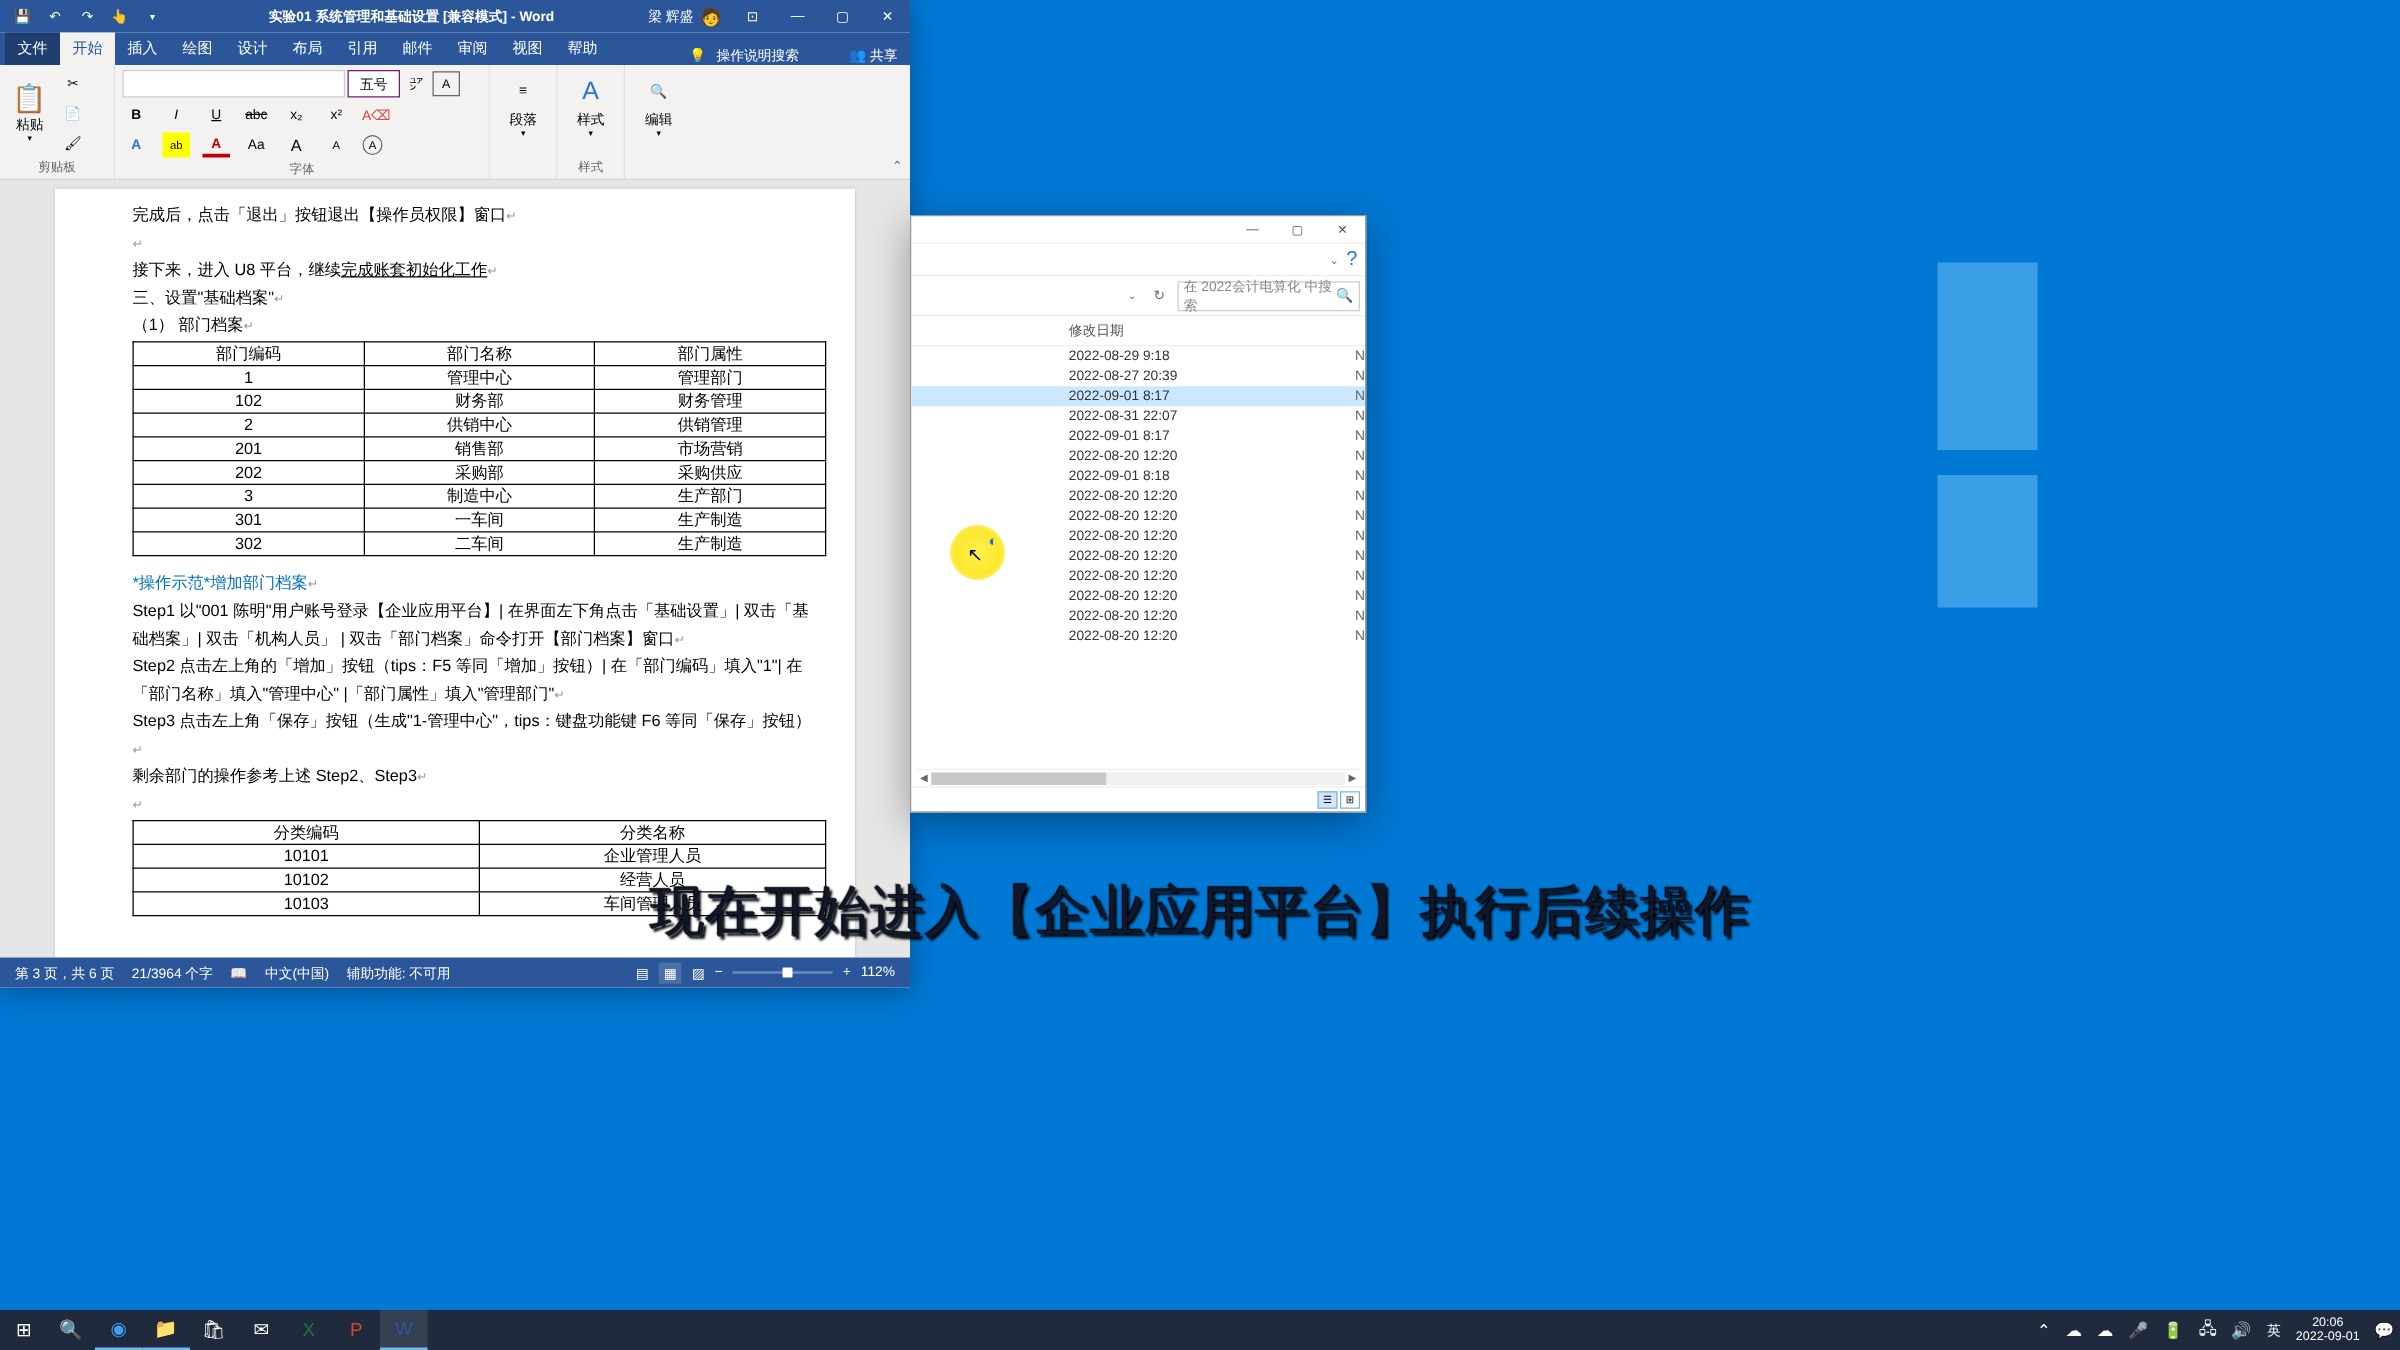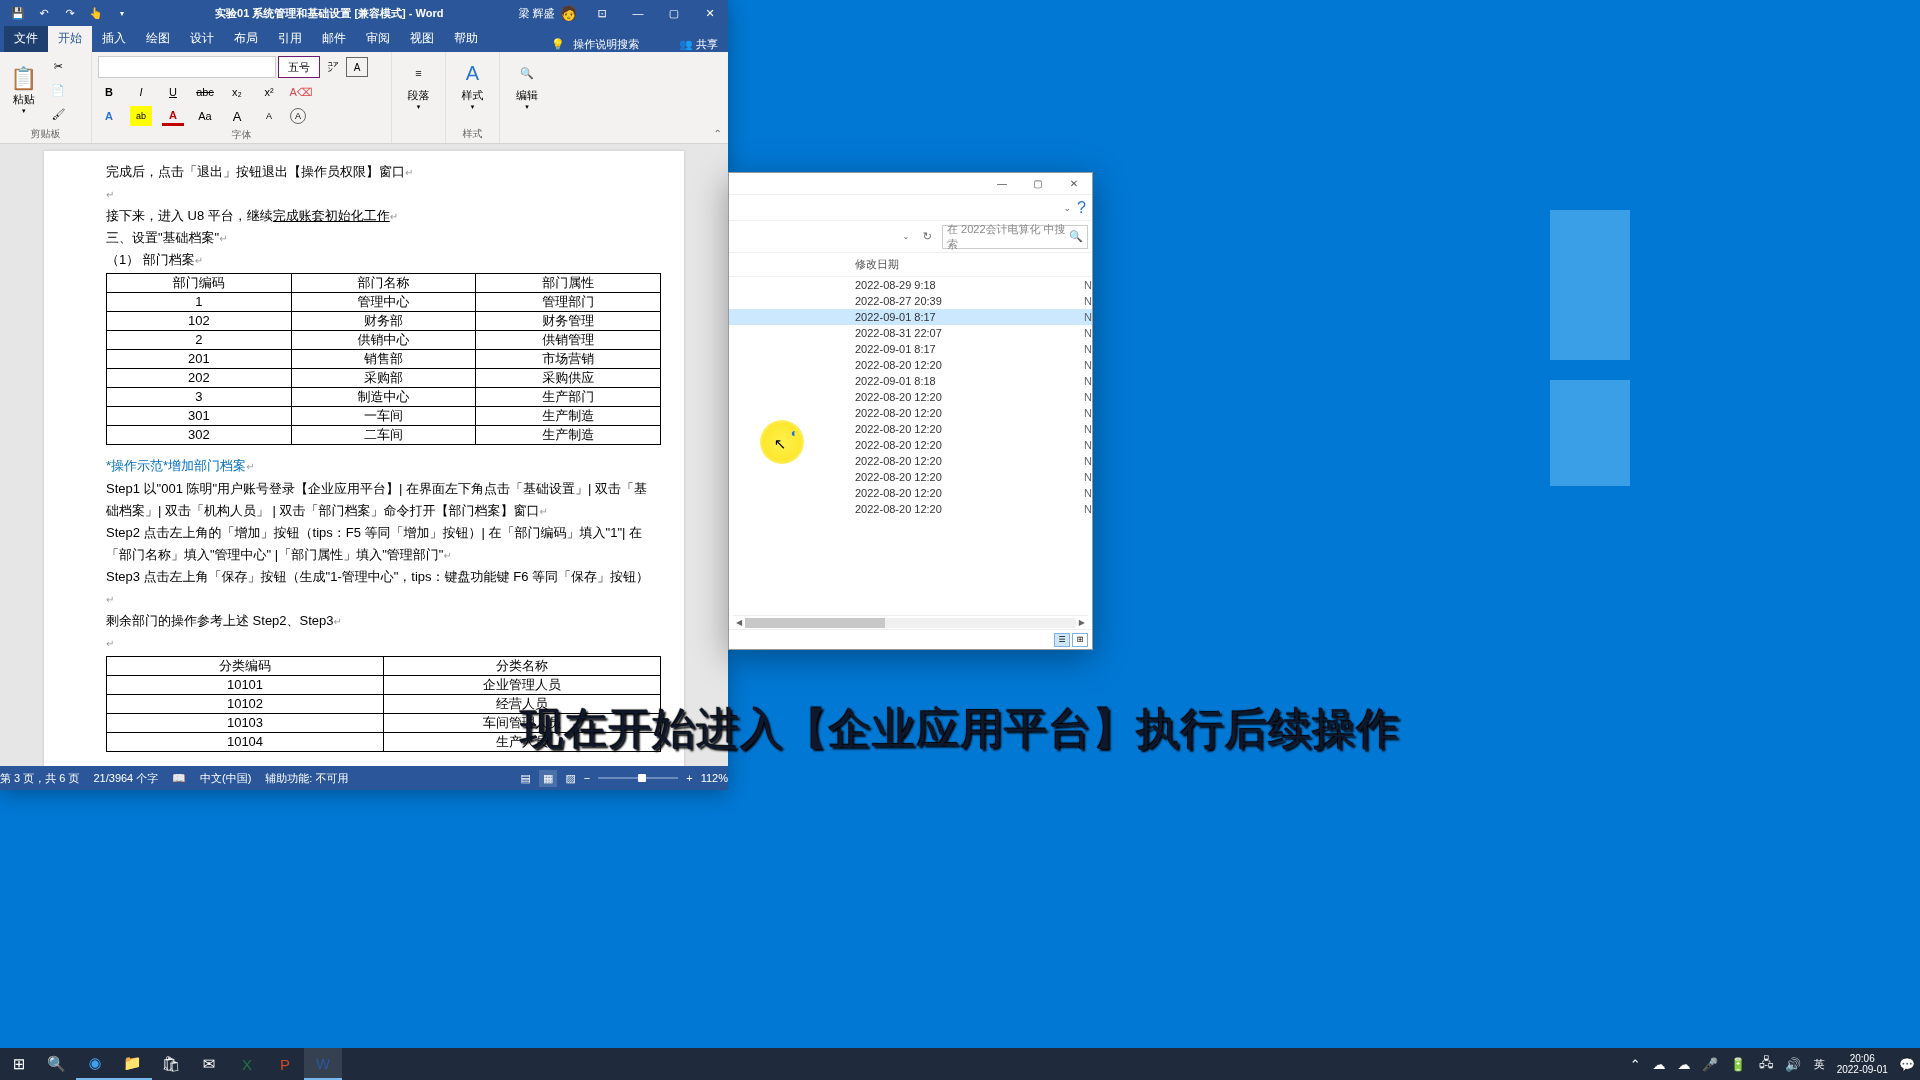--- a/index.html
+++ b/index.html
@@ -36,21 +36,21 @@
 
 .doc-area { position: absolute; top: 144px; left: 0; right: 0; bottom: 24px; background: #e6e6e6; overflow: hidden; }
 .doc-page { background: #fff; margin: 7px auto; width: 640px; padding: 10px 28px 22px 62px; font-size: 13px; line-height: 1.7; color: #000; box-shadow: 0 0 3px rgba(0,0,0,0.15); min-height: 100%; }
 .doc-page .blue { color: #0070c0; }
 .doc-page .u { text-decoration: underline; }
 .para-mark::after { content: "↵"; font-size: 10px; color: #999; }
 
 .doc-table { border-collapse: collapse; width: 555px; margin: 2px 0; }
 .doc-table td { border: 1px solid #000; padding: 0 8px; text-align: center; font-size: 13px; height: 18px; line-height: 18px; }
 
-.statusbar { position: absolute; bottom: 0; left: 0; right: 0; height: 24px; background: #2b579a; color: #fff; display: flex; align-items: center; font-size: 11px; padding: 0 0; gap: 14px; }
+.statusbar { position: absolute; bottom: 0; left: 0; right: 0; height: 24px; background: #2b579a; color: #fff; display: flex; align-items: center; font-size: 11px; padding: 0 12px; gap: 14px; }
 .statusbar .right { margin-left: auto; display: flex; align-items: center; gap: 8px; }
 .zoom-track { width: 80px; height: 2px; background: #6a8abd; position: relative; }
 .zoom-thumb { position: absolute; top: -3px; left: 50%; width: 8px; height: 8px; background: #fff; border-radius: 1px; }
 
 
 .explorer-window { position: absolute; left: 728px; top: 172px; width: 365px; height: 478px; background: #fff; border: 1px solid #999; box-shadow: 0 8px 32px rgba(0,0,0,0.35); }
 .explorer-titlebar { height: 22px; display: flex; justify-content: flex-end; align-items: center; border-bottom: 1px solid #eee; }
 .explorer-titlebar .win-btn { width: 36px; height: 22px; display: flex; align-items: center; justify-content: center; cursor: pointer; font-size: 10px; color: #555; }
 .explorer-toolbar { height: 26px; border-bottom: 1px solid #eee; display: flex; justify-content: flex-end; align-items: center; padding-right: 6px; gap: 6px; }
 .explorer-addr { height: 32px; border-bottom: 1px solid #eee; display: flex; align-items: center; padding-right: 4px; gap: 4px; }
@@ -287,24 +287,20 @@
               <td>10101</td>
               <td>企业管理人员</td>
             </tr>
             <tr>
               <td>10102</td>
               <td>经营人员</td>
             </tr>
             <tr>
               <td>10103</td>
               <td>车间管理人员</td>
-            </tr>
-            <tr>
-              <td>10104</td>
-              <td>生产人员</td>
             </tr>
           </tbody>
       </table>
     </div>
   </div>
 
   <div class="statusbar">
     <span>第 3 页，共 6 页</span>
     <span>21/3964 个字</span>
     <span>📖</span>

